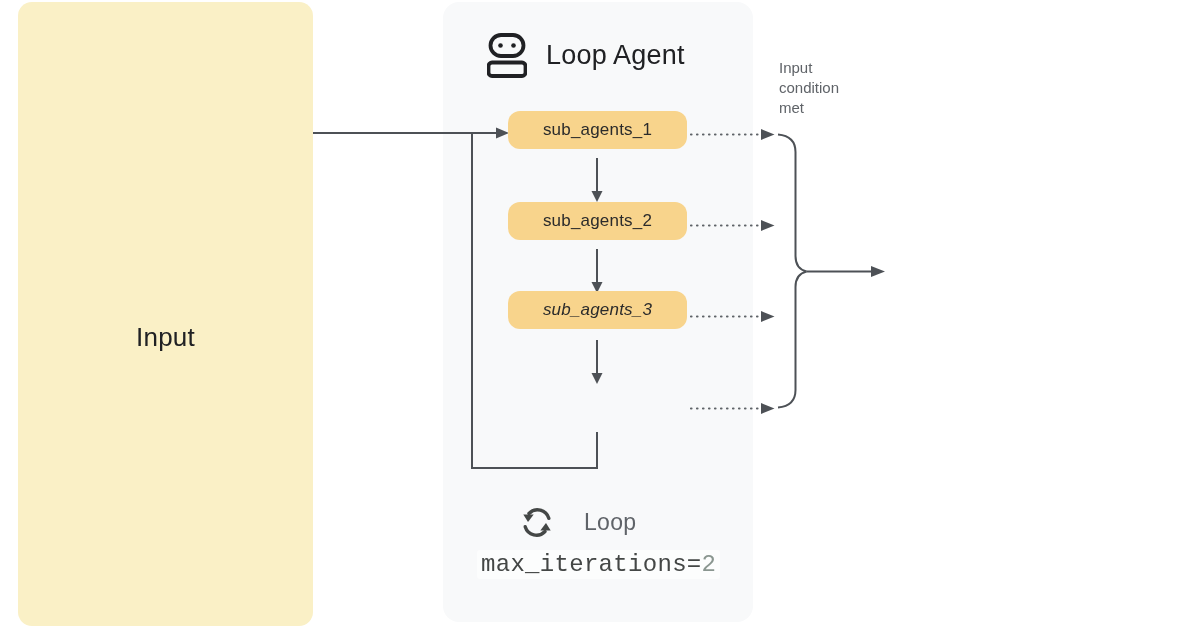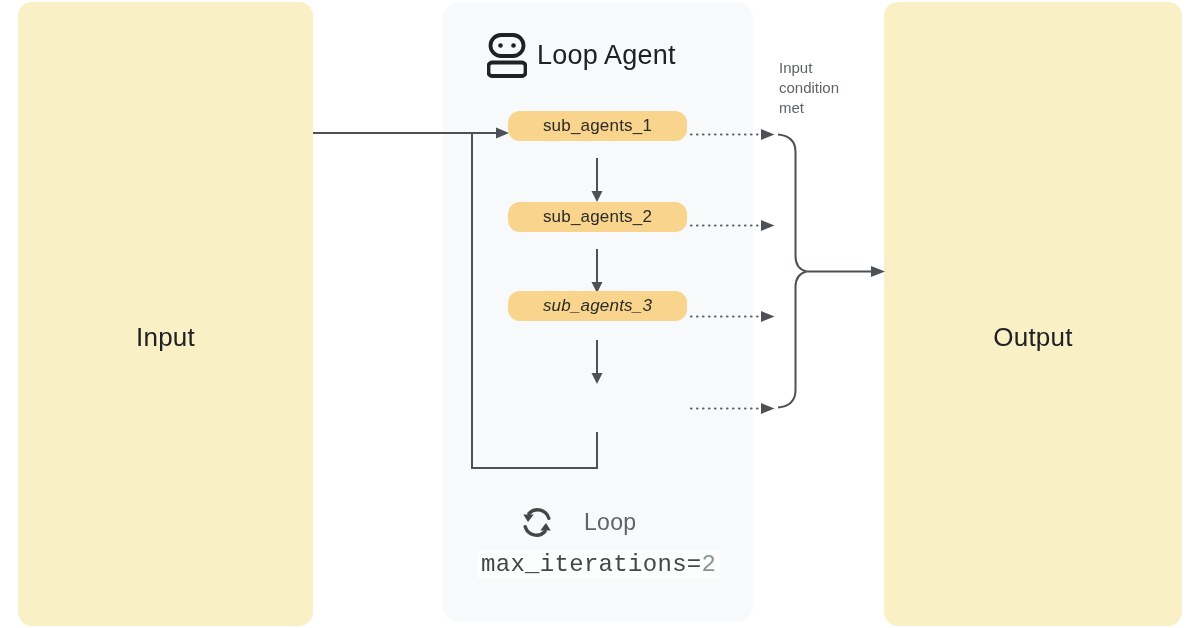--- a/index.html
+++ b/index.html
@@ -23,24 +23,24 @@
   .big-box span{font-size:26px;font-weight:500;color:var(--dark);letter-spacing:.2px;
     position:relative;top:23px;}
   .big-box.input{left:18px;width:295px;align-items:center;}
   .big-box.output{left:884px;width:298px;}
 
   .panel{position:absolute;left:443px;top:2px;width:310px;height:620px;
     background:var(--panel);border-radius:16px;}
 
   .overlay{position:absolute;left:0;top:0;width:1200px;height:628px;pointer-events:none;}
 
-  .header{position:absolute;left:487px;top:33px;display:flex;align-items:center;gap:10px;}
+  .header{position:absolute;left:487px;top:33px;display:flex;align-items:center;gap:19px;}
   .header .title{font-size:27px;font-weight:500;color:var(--dark);letter-spacing:.2px;}
 
-  .sub-box{position:absolute;left:508px;width:179px;height:30px;background:var(--node);
+  .sub-box{position:absolute;left:508px;width:179px;height:38px;background:var(--node);
     border-radius:12px;display:flex;align-items:center;justify-content:center;
     font-size:17px;color:#2B2B2B;letter-spacing:.2px;}
   .sub-box.b1{top:111px;} .sub-box.b2{top:202px;} .sub-box.b3{top:291px;font-style:italic;} .sub-box.b4{top:385px;}
 
   .exit-note{position:absolute;left:779px;top:58px;width:86px;font-size:15px;
     line-height:20px;color:var(--muted);}
 
   .footer{position:absolute;left:520px;top:504px;display:flex;align-items:center;gap:21px;}
   .footer .loop-label{font-size:23px;color:var(--muted);letter-spacing:.3px;margin-left:9px;}
 
@@ -52,23 +52,20 @@
 </style>
 </head>
 <body>
 
 <div class="stage">
 
   <div class="big-box input">
     <span>Input</span>
   </div>
 
-  <div class="big-box output">
-    <span>Output</span>
-  </div>
 
   <div class="panel"></div>
 
   <svg class="overlay" viewBox="0 0 1200 628">
     <g style="stroke:var(--line);fill:none;stroke-width:2">
 
       <line x1="313" y1="133" x2="497" y2="133"></line>
 
       <line x1="597" y1="158" x2="597" y2="192"></line>
       <line x1="597" y1="249" x2="597" y2="283"></line>

